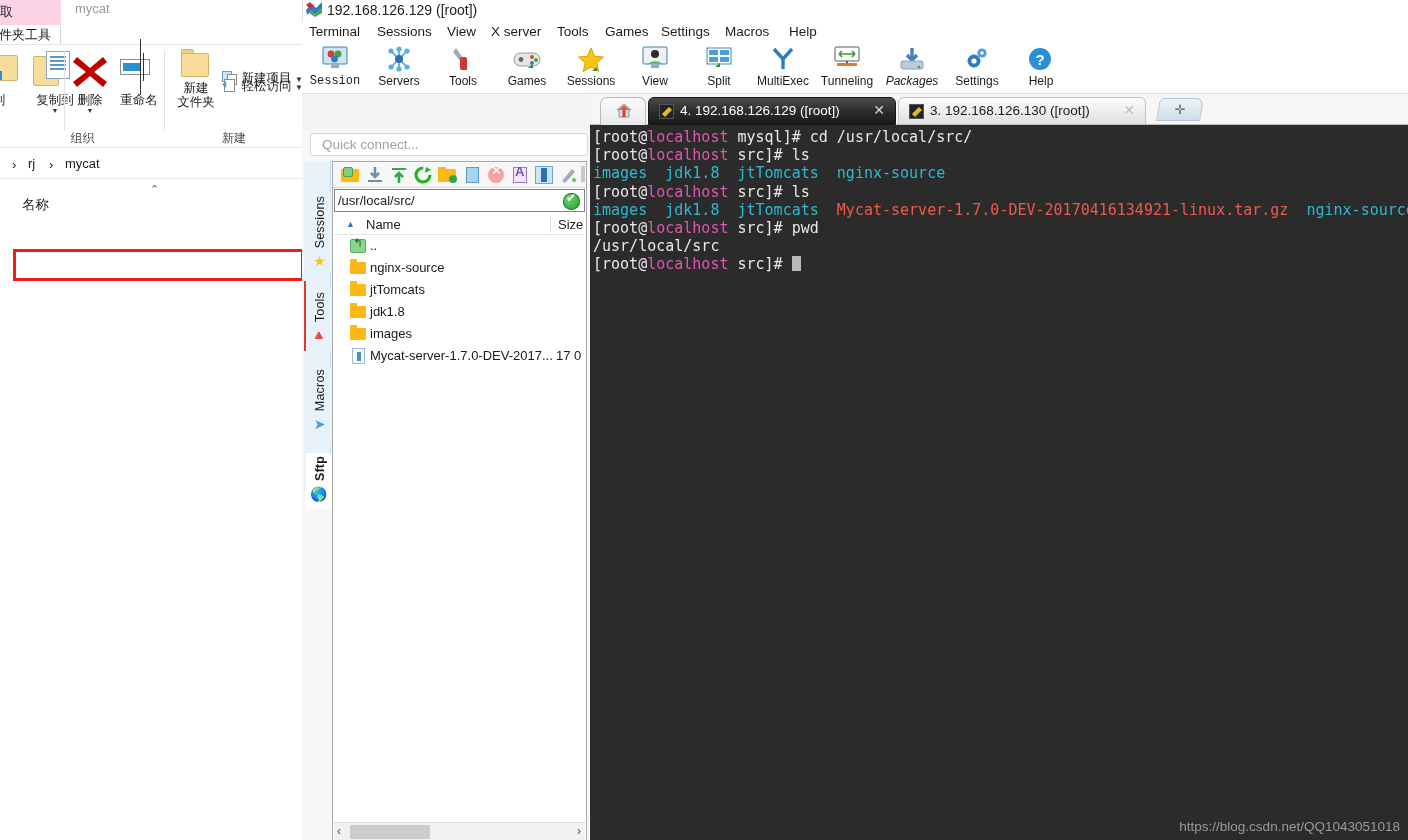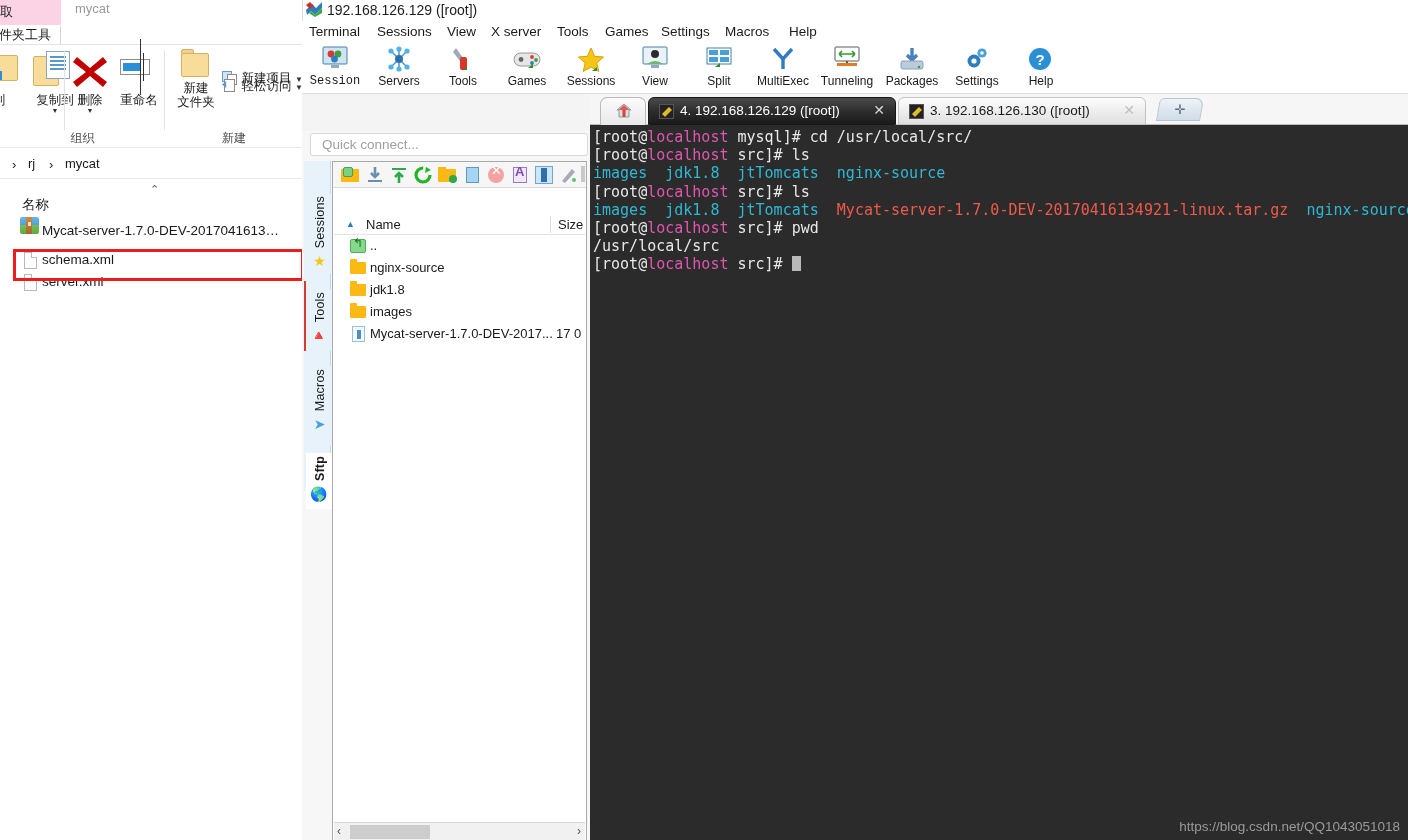--- a/index.html
+++ b/index.html
@@ -438,34 +438,20 @@
       <span class="bc" style="left:28px;text-align:right;">rj</span>
       <span class="bc bc-chev" style="left:49px; top:9px;">›</span>
       <span class="bc" style="left:65px;">mycat</span>
     </div>
 
     <div id="exp-listheader">
       <div id="exp-collapse-caret">⌃</div>
       <div id="exp-colname">名称</div>
     </div>
 
-    <div id="exp-filelist">
-      <div class="exp-row" style="height:35px;">
-        <span id="exp-archive-icon"></span>
-        <span class="fname" style="top:9px;">Mycat-server-1.7.0-DEV-2017041613…</span>
-      </div>
-      <div class="exp-row">
-        <span class="icon-doc"></span>
-        <span class="fname">schema.xml</span>
-      </div>
-      <div class="exp-row">
-        <span class="icon-doc"></span>
-        <span class="fname">server.xml</span>
-      </div>
-    </div>
 
     <div id="exp-redbox"></div>
   </div>
 
   <div id="moba">
 
     <div id="moba-titlebar">
       <div id="moba-ttl-sep"></div>
       <svg id="moba-logo" viewBox="0 0 16 15">
         <polygon points="0,8 6,2 10,6 16,0 16,6 9,13 5,9 1,13" fill="#2e7dbf"></polygon>
@@ -601,21 +587,21 @@
           <svg width="26" height="26" viewBox="0 0 26 26" style="position:absolute;left:14px;top:1px;">
             <rect x="1" y="1" width="24" height="14" rx="1" fill="#ffffff" stroke="#5a5a5a"></rect>
             <path d="M5 8 h16 M5 8 l3 -3 M5 8 l3 3 M21 8 l-3 -3 M21 8 l-3 3" stroke="#2f9f2f" stroke-width="1.7" fill="none"></path>
             <rect x="3" y="17" width="20" height="3" fill="#e07b23"></rect>
             <line x1="13" y1="15" x2="13" y2="17" stroke="#5a5a5a" stroke-width="2"></line>
           </svg>
         </span>
         <span class="tb-cap">Tunneling</span>
       </div>
 
-      <div class="tb-item" style="left:583px;">
+      <div class="tb-item" style="left:583px;font-style:italic;">
         <span class="tb-ico">
           <svg width="26" height="26" viewBox="0 0 26 26" style="position:absolute;left:14px;top:1px;">
             <path d="M13 2 v10 M8 9 l5 5 5 -5" stroke="#4a7fbf" stroke-width="3.4" fill="none"></path>
             <rect x="2" y="15" width="22" height="8" rx="2" fill="#b9cbdd" stroke="#8ba2b8"></rect>
             <circle cx="20" cy="21" r="1.3" fill="#3f9f3f"></circle>
           </svg>
         </span>
         <span class="tb-cap">Packages</span>
       </div>
 
@@ -724,36 +710,44 @@
             <svg width="18" height="18" viewBox="0 0 18 18">
                 <path d="M3 15 L13 3 L16 6 L6 17 Z" fill="#a8a8b8"></path>
                 <circle cx="15" cy="14" r="2" fill="#5fc46a"></circle>
               </svg>
           </span>
           <span class="sftp-ico" style="left:248px; width:6px;">
             <span style="position:absolute;left:0;top:0;width:4px;height:16px;background:#c8c8c8;"></span>
           </span>
         </div>
 
+        <div id="sftp-pathbar">
+          <span id="sftp-path">/usr/local/src/</span>
+          <span id="sftp-ok"></span>
+        </div>
 
         <div id="sftp-colhdr">
           <span id="sftp-sortcaret">▲</span>
           <span id="sftp-colname">Name</span>
           <span id="sftp-colsep"></span>
           <span id="sftp-colsize">Size</span>
         </div>
 
         <div id="sftp-list">
           <div class="sf-row">
             <span class="up-ico"></span>
             <span class="sname">..</span>
           </div>
           <div class="sf-row">
             <span class="folder-ico"></span>
             <span class="sname">nginx-source</span>
+          </div>
+          <div class="sf-row">
+            <span class="folder-ico"></span>
+            <span class="sname">jtTomcats</span>
           </div>
           <div class="sf-row">
             <span class="folder-ico"></span>
             <span class="sname">jdk1.8</span>
           </div>
           <div class="sf-row">
             <span class="folder-ico"></span>
             <span class="sname">images</span>
           </div>
           <div class="sf-row">

